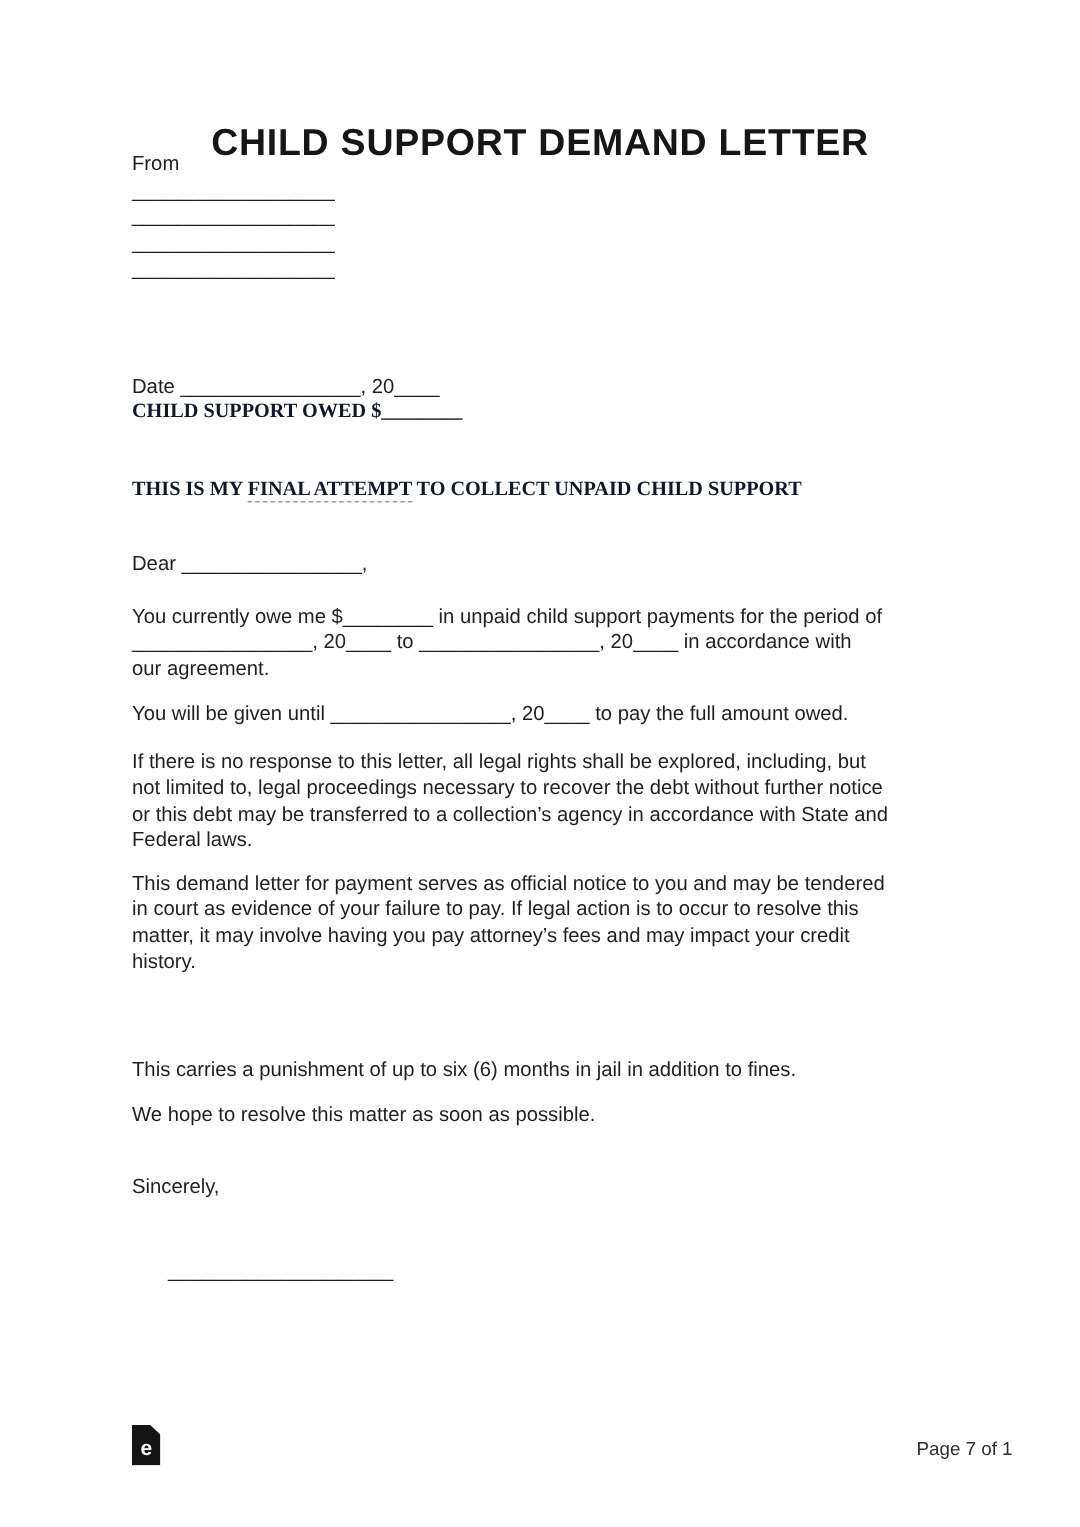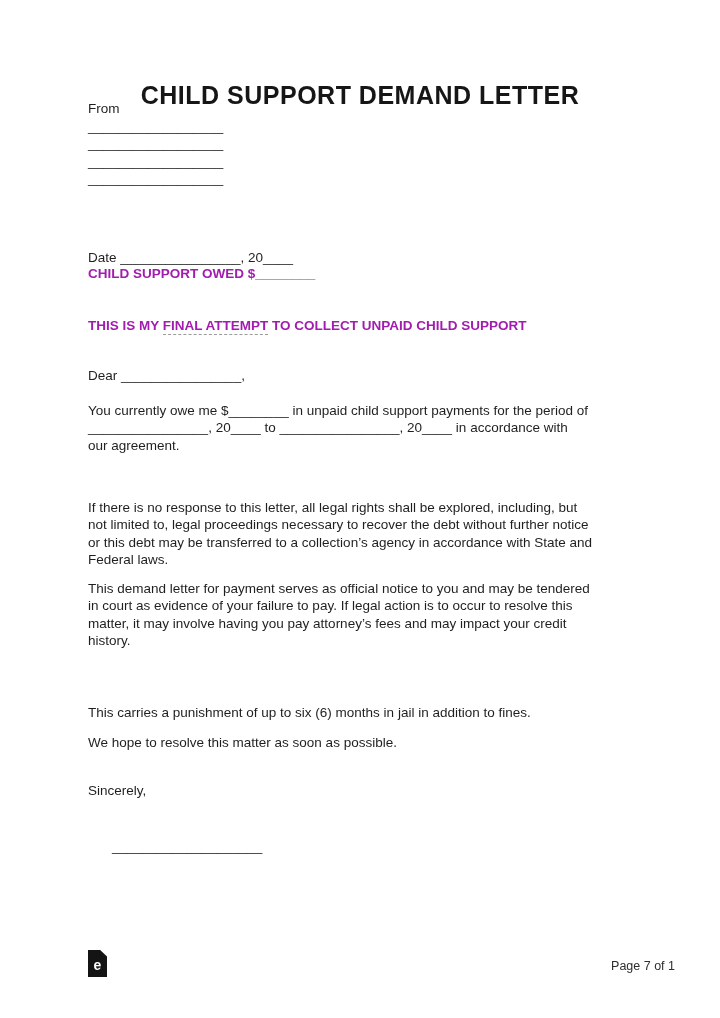--- a/index.html
+++ b/index.html
@@ -22,21 +22,21 @@
     color: #161616;
     white-space: pre;
     margin-top: 26px;
   }
   .body-text {
     font-size: 13.5px;
     line-height: 17.4px;
     white-space: pre;
     color: #1f1f1f;
   }
-  .bold { font-weight: bold; color: #a21caf; }
+  .bold { font-weight: bold; color: #0f172a; font-family: Liberation Serif, serif; }
   .b-from-label   { top: 100px; }
   .b-from-lines   { top: 118px; }
   .b-date         { top: 217px; margin-top: 32px; }
   .b-owed         { top: 265px; }
   .b-headline     { top: 317px; }
   .b-dear         { top: 367px; }
   .b-p-owe        { top: 402px; }
   .b-p-deadline   { top: 467px; }
   .b-p-noresponse { top: 499px; }
   .b-p-notice     { top: 580px; }
@@ -93,20 +93,21 @@
   <div class="abs body-text bold b-owed">CHILD SUPPORT OWED $________</div>
 
   <div class="abs body-text bold b-headline"><span>THIS IS MY </span><span class="dashed-underline">FINAL ATTEMPT</span><span> TO COLLECT UNPAID CHILD SUPPORT</span></div>
 
   <div class="abs body-text b-dear">Dear ________________,</div>
 
   <div class="abs body-text b-p-owe">You currently owe me $________ in unpaid child support payments for the period of
 ________________, 20____ to ________________, 20____ in accordance with
 our agreement.</div>
 
+  <div class="abs body-text b-p-deadline">You will be given until ________________, 20____ to pay the full amount owed.</div>
 
   <div class="abs body-text b-p-noresponse">If there is no response to this letter, all legal rights shall be explored, including, but
 not limited to, legal proceedings necessary to recover the debt without further notice
 or this debt may be transferred to a collection’s agency in accordance with State and
 Federal laws.</div>
 
   <div class="abs body-text b-p-notice">This demand letter for payment serves as official notice to you and may be tendered
 in court as evidence of your failure to pay. If legal action is to occur to resolve this
 matter, it may involve having you pay attorney’s fees and may impact your credit
 history.</div>

